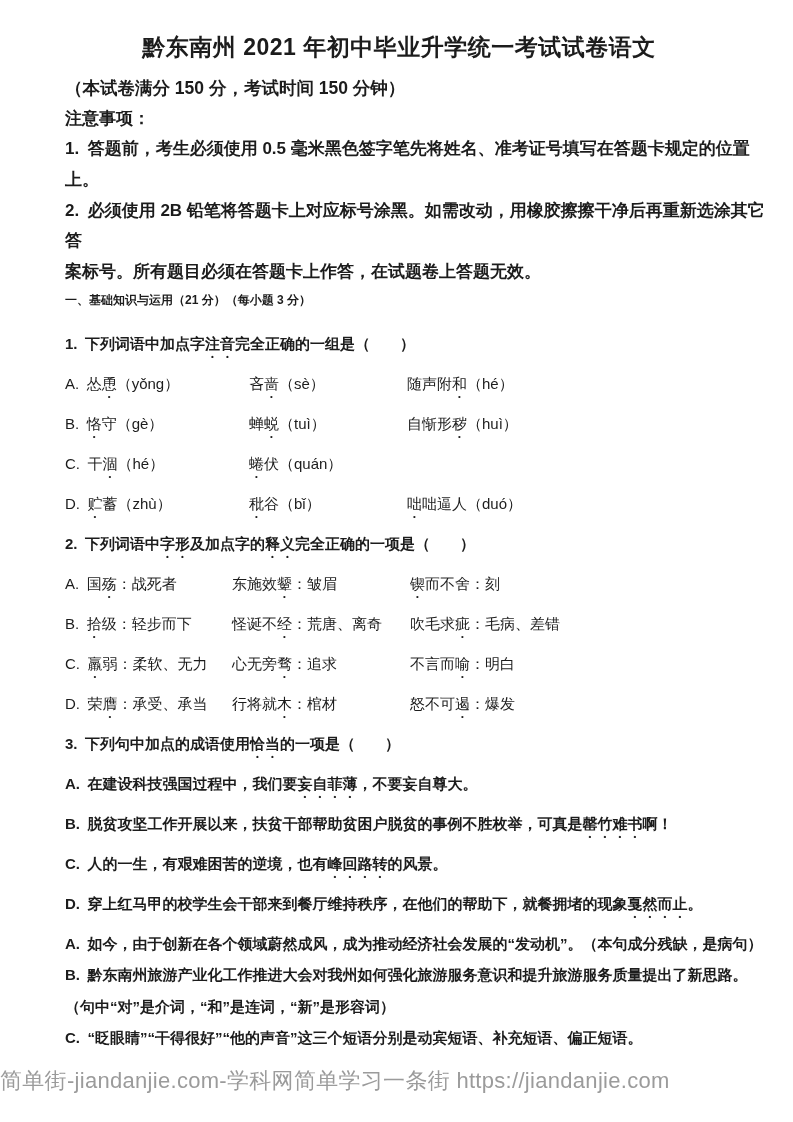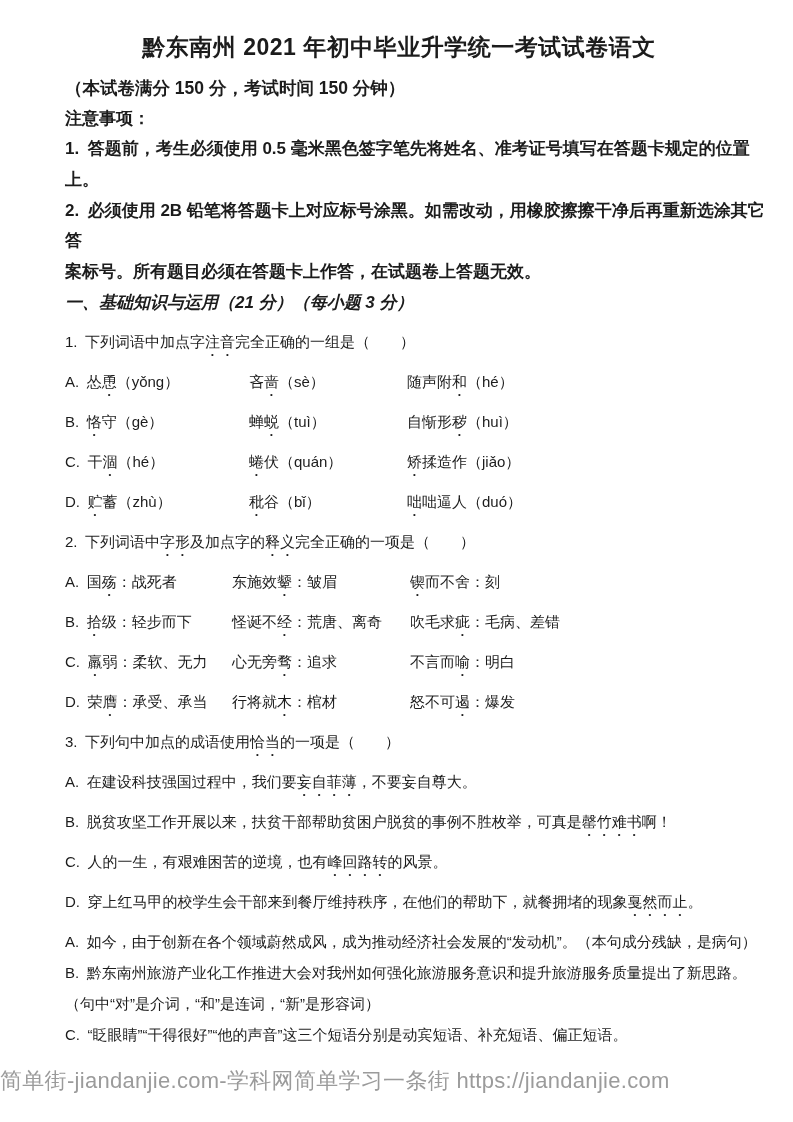--- a/index.html
+++ b/index.html
@@ -17,24 +17,24 @@
   }
   .subtitle {
     font-size:17.5px; font-weight:700; 
     line-height:1.15; margin-bottom:12px;
   }
   .notice {
     font-size:17px; font-weight:700; line-height:1.1;
     margin-bottom:12px; white-space:nowrap;
   }
   .section-heading {
-    font-size:17px; font-weight:700; line-height:1.1; margin-bottom:20px; white-space:nowrap;font-style:italic;
+    font-size:12px; font-weight:700; line-height:1.1; margin-bottom:28px; white-space:nowrap;
   }
   .line {
-    font-size:15px; line-height:1.15; margin-bottom:14px; white-space:nowrap;
+    font-size:15px; line-height:1.15; margin-bottom:14px; white-space:nowrap;font-weight:bold;
   }
   .opt-grid3 {
     display:grid; font-size:15px; line-height:1.15; margin-bottom:14px; white-space:nowrap;gap:28px;
   }
   .q1 .opt-grid3 { grid-template-columns:156px 130px 1fr; }
   .q2 .opt-grid3 { grid-template-columns:139px 150px 1fr; }
 
   
   .dt {
     -webkit-text-emphasis: filled dot;
@@ -75,21 +75,20 @@
       <span>随声附<span class="dt">和</span>（hé）</span>
     </div>
     <div class="opt-grid3">
       <span>B. <span class="dt">恪</span>守（gè）</span>
       <span>蝉<span class="dt">蜕</span>（tuì）</span>
       <span>自惭形<span class="dt">秽</span>（huì）</span>
     </div>
     <div class="opt-grid3">
       <span>C. 干<span class="dt">涸</span>（hé）</span>
       <span><span class="dt">蜷</span>伏（quán）</span>
-      <span><span class="dt">矫</span>揉造作（jiǎo）</span>
     </div>
     <div class="opt-grid3">
       <span>D. <span class="dt">贮</span>蓄（zhù）</span>
       <span><span class="dt">秕</span>谷（bǐ）</span>
       <span><span class="dt">咄</span>咄逼人（duó）</span>
     </div>
   </div>
 
   <div class="q2">
     <div class="line">2. 下列词语中<span class="dt">字形</span>及加点字的<span class="dt">释义</span>完全正确的一项是（　　）</div>

